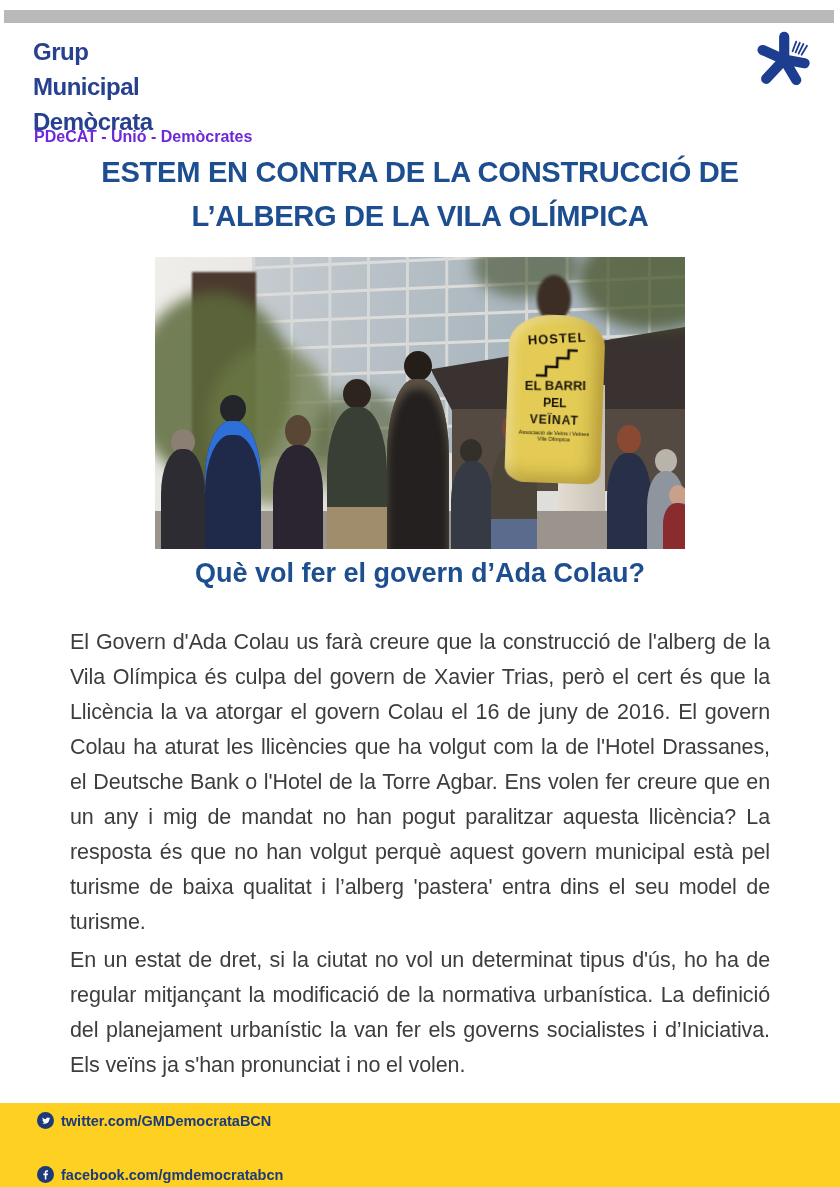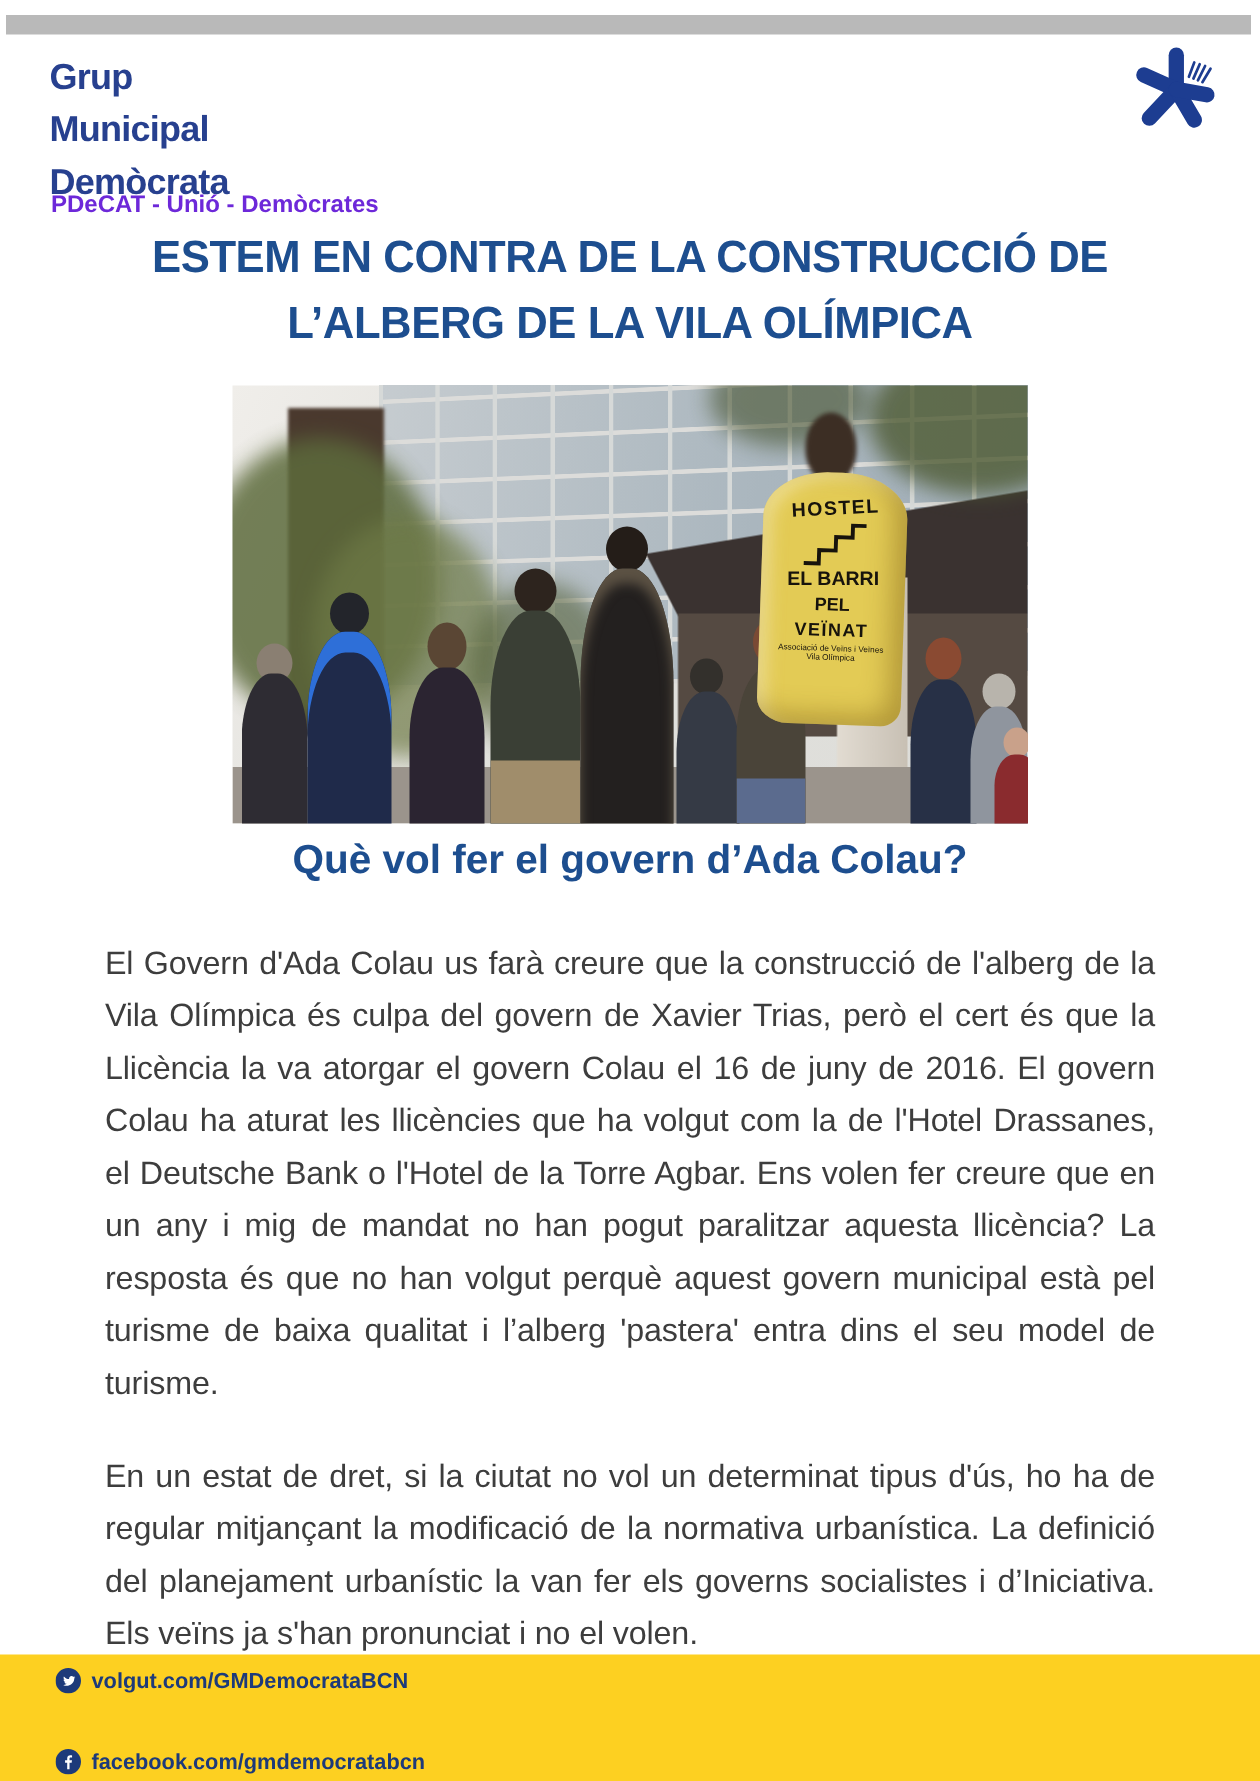--- a/index.html
+++ b/index.html
@@ -56,21 +56,21 @@
             border-radius:50% 50% 45% 45%;filter:blur(1.5px);}
 
   
   .subtitle{position:absolute;left:0;top:558px;width:840px;text-align:center;color:#1d4e8f;
             font-weight:700;font-size:27px;}
 
   
   .para{position:absolute;left:70px;width:700px;font-size:21.5px;line-height:35px;color:#3d3d3d;
         text-align:justify;letter-spacing:-0.1px;}
   #para1{top:625px;}
-  #para2{top:943px;margin-top:24px;}
+  #para2{top:943px;}
 
   
   .footer{position:absolute;left:0;top:1103px;width:840px;height:84px;background:#fdd021;}
   .flink{position:absolute;left:37px;height:17px;display:flex;align-items:center;gap:7px;
          color:#1d3a7a;font-weight:700;font-size:14.5px;cursor:pointer;}
   .ficon{width:17px;height:17px;flex:0 0 17px;}
 </style>
 </head>
 <body>
 
@@ -180,21 +180,21 @@
 
   <div class="para" id="para1">El Govern d'Ada Colau us farà creure que la construcció de l'alberg de la Vila Olímpica és culpa del govern de Xavier Trias, però el cert és que la Llicència la va atorgar el govern Colau el 16 de juny de 2016. El govern Colau ha aturat les llicències que ha volgut com la de l'Hotel Drassanes, el Deutsche Bank o l'Hotel de la Torre Agbar. Ens volen fer creure que en un any i mig de mandat no han pogut paralitzar aquesta llicència? La resposta és que no han volgut perquè aquest govern municipal està pel turisme de baixa qualitat i l’alberg 'pastera' entra dins el seu model de turisme.</div>
   <div class="para" id="para2">En un estat de dret, si la ciutat no vol un determinat tipus d'ús, ho ha de regular mitjançant la modificació de la normativa urbanística. La definició del planejament urbanístic la van fer els governs socialistes i d’Iniciativa.  Els veïns ja s'han pronunciat i no el volen.</div>
 
   <div class="footer">
     <div class="flink" style="top:9px;">
       <svg class="ficon" viewBox="0 0 24 24">
         <circle cx="12" cy="12" r="12" fill="#1d3a7a"></circle>
         <path fill="#ffffff" d="M18.5 8.6c-.4.2-.9.4-1.3.4.5-.3.8-.8 1-1.3-.5.3-1 .5-1.5.6-.9-1-2.5-.9-3.4.1-.5.5-.7 1.3-.5 2-1.9-.1-3.7-1-4.9-2.5-.6 1.1-.3 2.5.8 3.2-.4 0-.8-.1-1.1-.3 0 1.2.8 2.2 1.9 2.4-.3.1-.7.1-1 .1.3.9 1.2 1.6 2.2 1.6-1 .8-2.3 1.2-3.5 1 4.4 2.4 9.8-.5 10.4-5.3 0-.2 0-.5 0-.7.4-.4.8-.8 1-1.3z"></path>
       </svg>
-      <span>volgut.com/GMDemocrataBCN</span>
+      <span>twitter.com/GMDemocrataBCN</span>
     </div>
     <div class="flink" style="top:52px;margin-top:47px;">
       <svg class="ficon" viewBox="0 0 24 24">
         <circle cx="12" cy="12" r="12" fill="#1d3a7a"></circle>
         <rect x="6.5" y="6.5" width="11" height="11" rx="3.2" fill="none" stroke="#ffffff" stroke-width="1.6"></rect>
         <circle cx="12" cy="12" r="2.6" fill="none" stroke="#ffffff" stroke-width="1.6"></circle>
         <circle cx="15.5" cy="8.5" r="1" fill="#ffffff"></circle>
       </svg>
       <span>instagram.com/gmdemocratabcn</span>
     </div>

